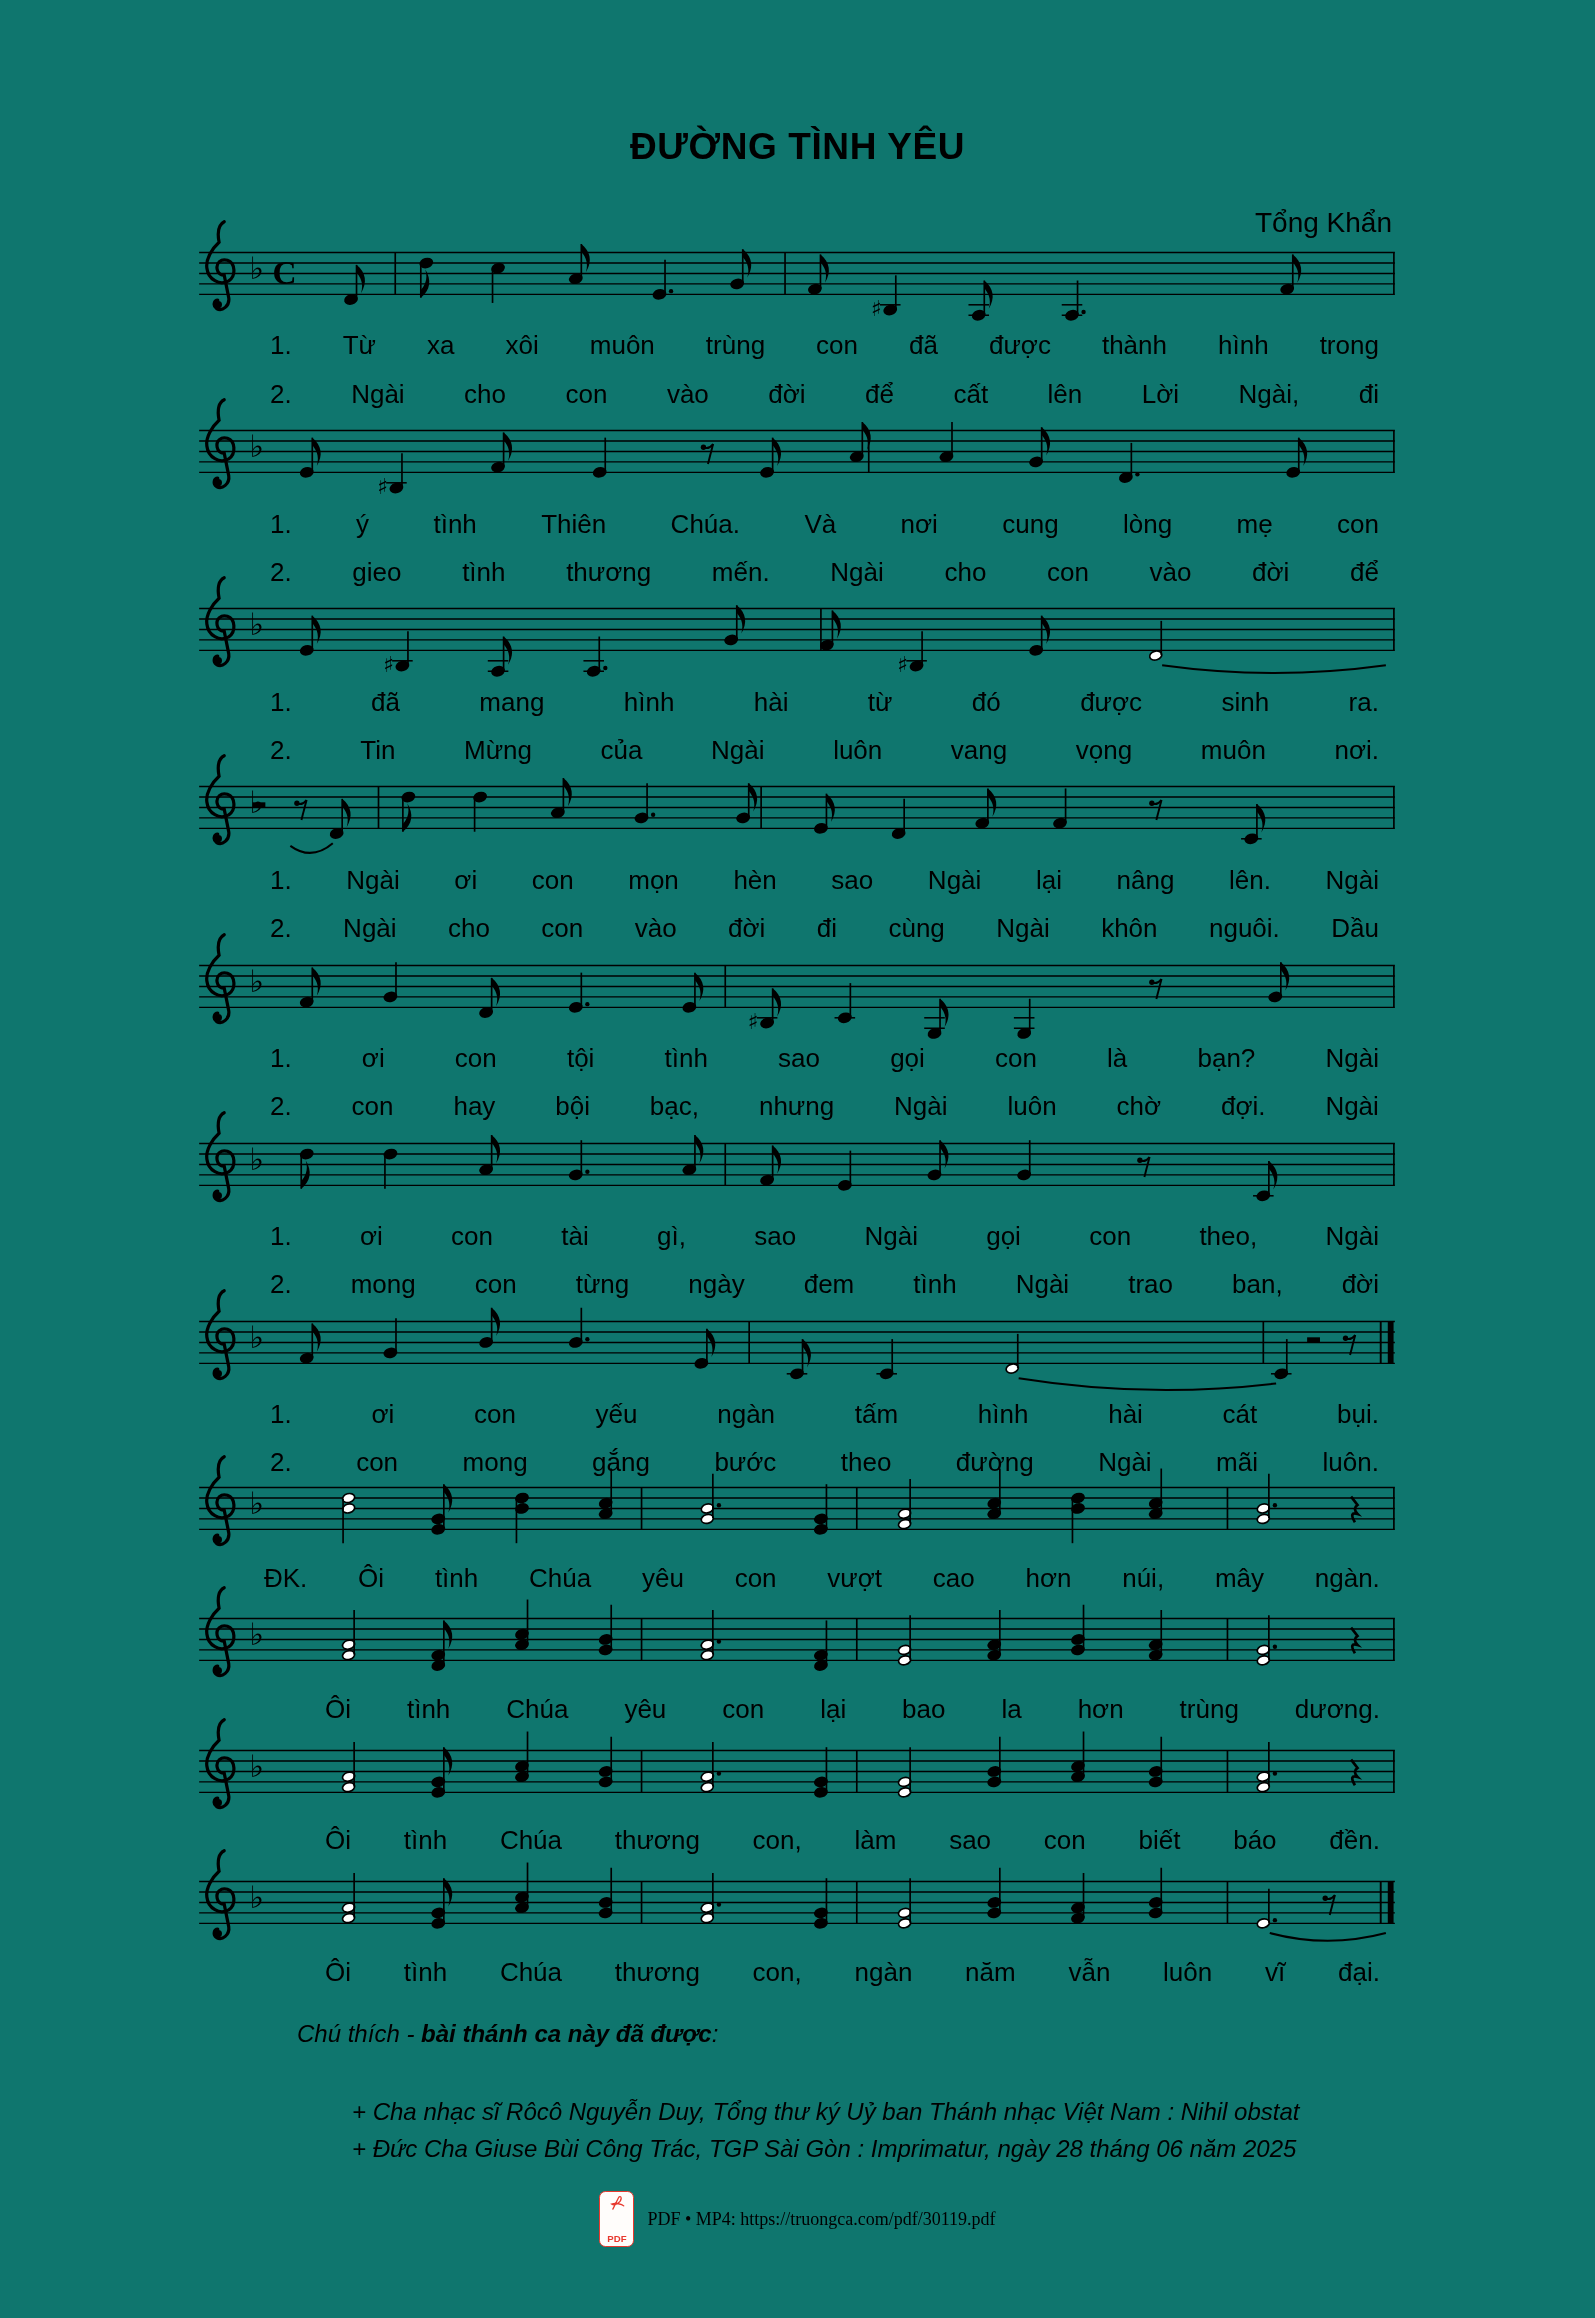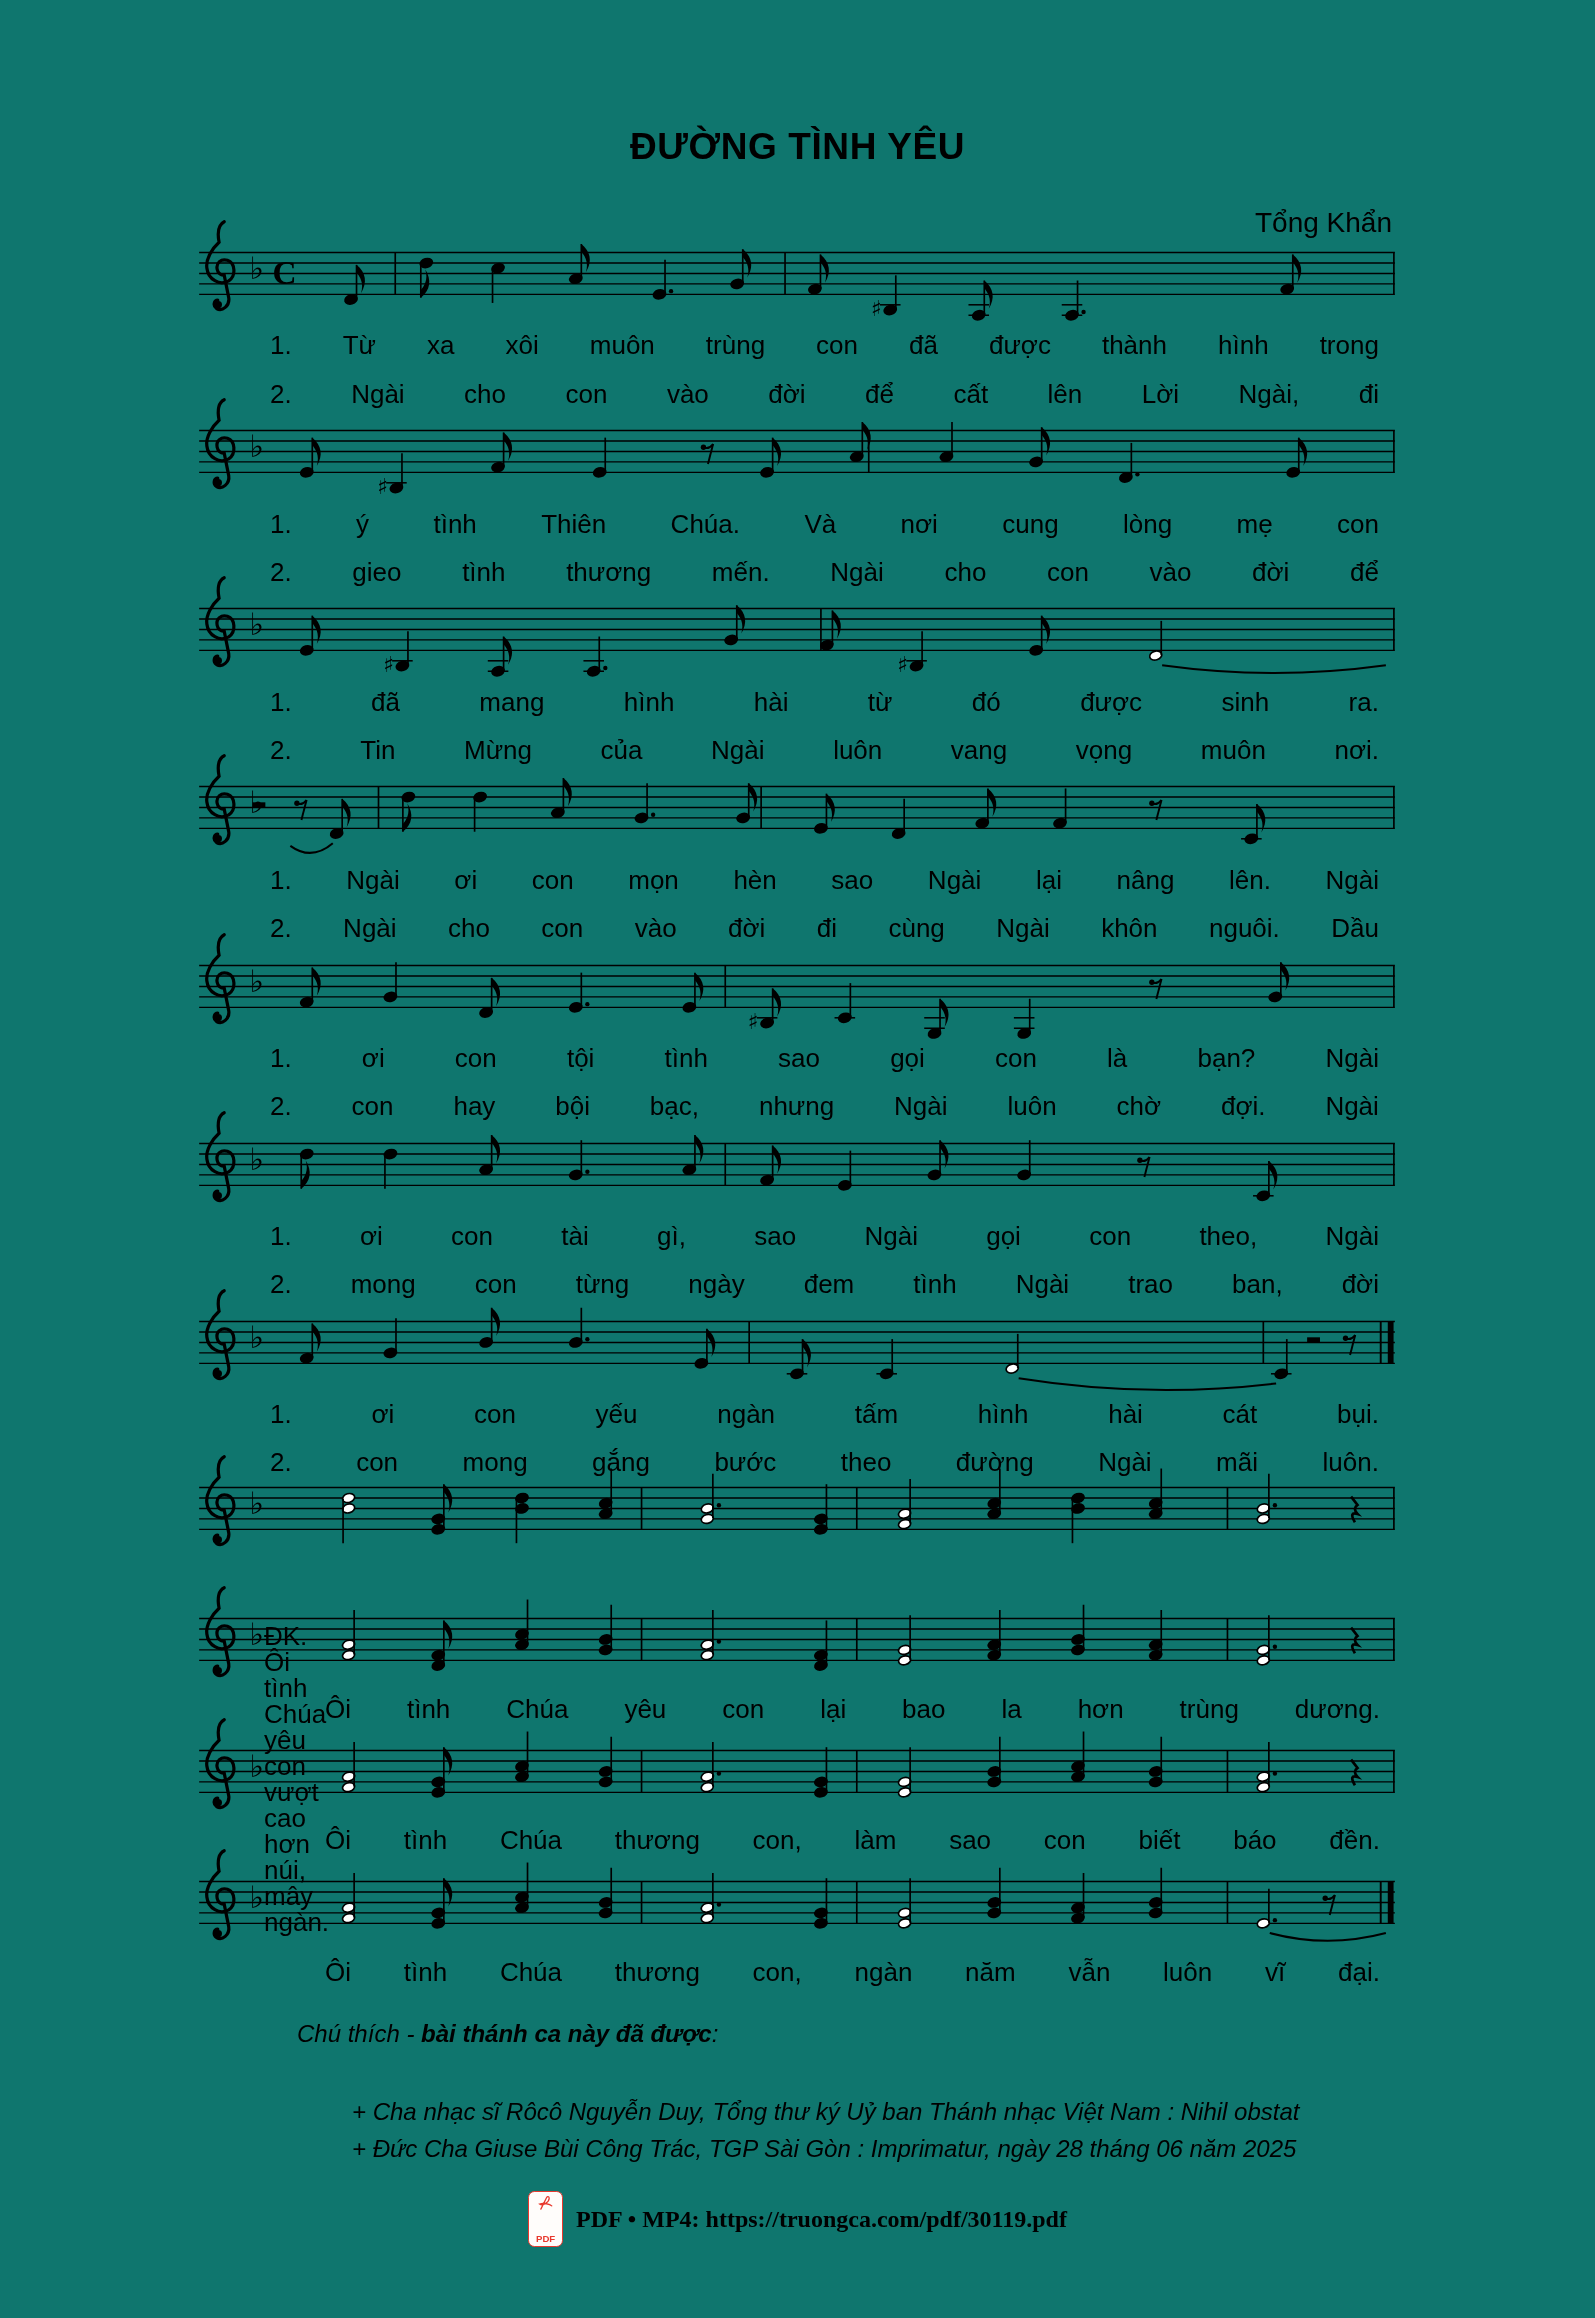--- a/index.html
+++ b/index.html
@@ -14,21 +14,21 @@
   .lyric-row span{display:inline-block;}
   .fn-heading{position:absolute;left:297px;top:2020px;font-size:24px;font-style:italic;}
   .fn-heading b{font-weight:bold;}
   .fn-item{position:absolute;left:352px;font-size:24px;font-style:italic;}
   .footer-row{position:absolute;top:2191px;left:0;width:100%;display:flex;
               justify-content:center;align-items:center;gap:13px;}
   .pdf-icon{width:35px;height:56px;border:1.9px solid #e8392e;border-radius:6.4px;
             box-sizing:border-box;display:flex;flex-direction:column;align-items:center;
             justify-content:space-between;padding:3.2px 1.3px 2.6px 1.3px;background:#fffdfb;}
   .pdf-icon .pdf-label{color:#e8392e;font-size:9.6px;font-weight:bold;line-height:1;}
-  .footer-text{font-family:"Liberation Serif",serif;font-size:24px;font-weight:bold;}
+  .footer-text{font-family:"Liberation Serif",serif;font-size:18px;}
 </style>
 </head>
 <body>
 
 <div class="page">
   <h1 class="title">ĐƯỜNG TÌNH YÊU</h1>
   <div class="composer">Tổng Khẩn</div>
 
   <div id="score">
       <svg class="sys-svg" width="1196" height="135" style="top:214px" viewBox="0 0 1860 210">
@@ -782,21 +782,21 @@
         <g>
           <ellipse cx="1655.4" cy="92.5" rx="9.6" ry="6.8" transform="rotate(-16 1655.4 92.5)" fill="#fff" stroke="#000" stroke-width="2.6"></ellipse>
           <ellipse cx="1655.4" cy="108.75" rx="9.6" ry="6.8" transform="rotate(-16 1655.4 108.75)" fill="#fff" stroke="#000" stroke-width="2.6"></ellipse>
           <line x1="1664" y1="107.75" x2="1664" y2="38.5" stroke="#000" stroke-width="2.6"></line>
           <circle cx="1673.4" cy="87.5" r="3.4" fill="#000"></circle>
         </g>
         <g>
           <path d="M1791.8999999999999,74 l10,13 q-8,6 0,14 q-14,-4 -4,13" fill="none" stroke="#000" stroke-width="4.2"></path>
         </g>
       </svg>
-      <div class="lyric-row" style="top: 1623px; left: 264px; width: 1116px; flex-direction: column;">
+      <div class="lyric-row" style="top: 1565px; left: 264px; width: 1116px;">
         <span>ĐK.</span>
         <span>Ôi</span>
         <span>tình</span>
         <span>Chúa</span>
         <span>yêu</span>
         <span>con</span>
         <span>vượt</span>
         <span>cao</span>
         <span>hơn</span>
         <span>núi,</span>

